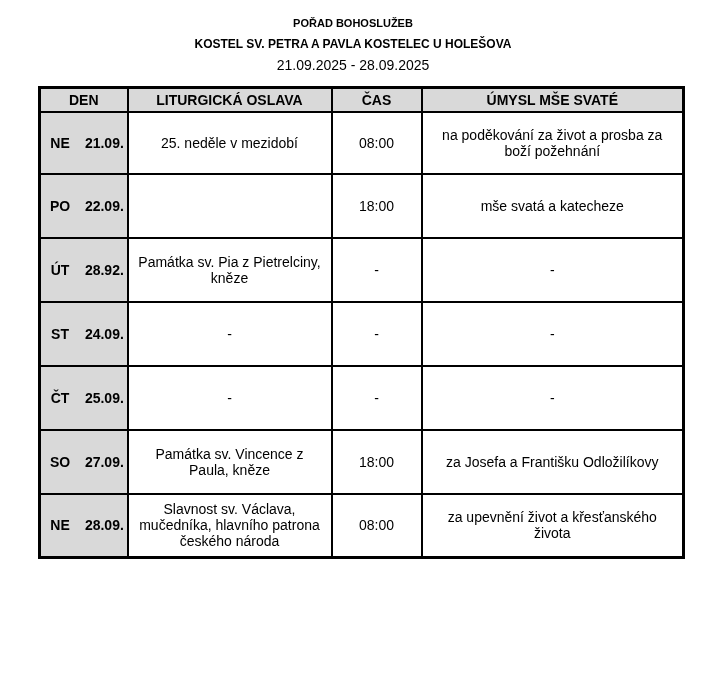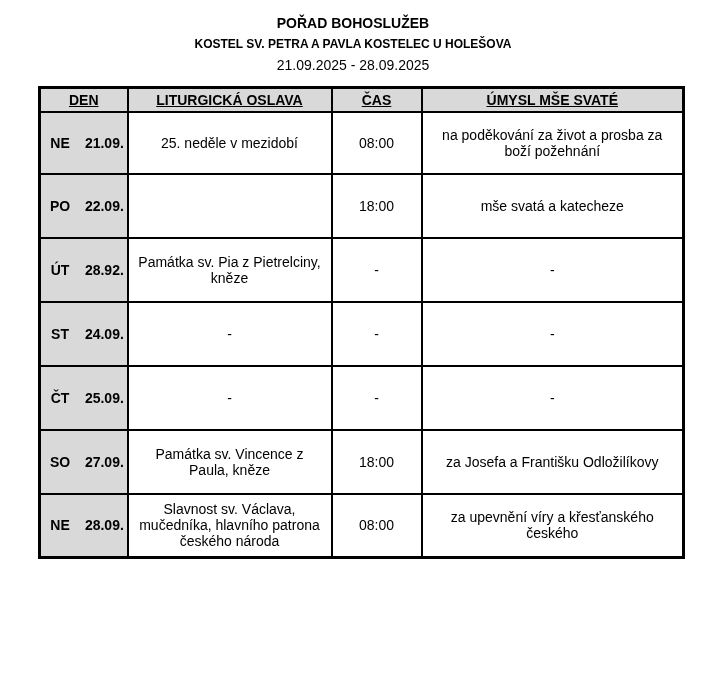--- a/index.html
+++ b/index.html
@@ -10,21 +10,21 @@
     color: #000000;
   }
   .page {
     width: 706px;
     height: 691px;
     padding-top: 13px;
     overflow: hidden;
   }
   .doc-header { text-align: center; }
   .doc-title {
-    font-size: 14px;
+    font-size: 11px;
     font-weight: bold;
     line-height: 21px;
   }
   .doc-subtitle {
     font-size: 12px;
     font-weight: bold;
     line-height: 21px;
   }
   .doc-daterange {
     font-size: 14px;
@@ -42,21 +42,20 @@
     border: 2px solid #000000;
     font-size: 14px;
     text-align: center;
     vertical-align: middle;
     padding: 4px 6px;
     overflow-wrap: break-word;
   }
   table.schedule th {
     background: #d9d9d9;
     font-weight: bold;
-    text-decoration: underline;
     height: 24px;
     padding: 2px 4px;
   }
   col.col-den { width: 88px; }
   col.col-osl { width: 204px; }
   col.col-cas { width: 90px; }
   col.col-umy { width: 262px; }
   td.day-cell {
     background: #d9d9d9;
     font-weight: bold;
@@ -158,18 +157,18 @@
       <td>za Josefa a Františku Odložilíkovy</td>
     </tr>
 
     <tr>
       <td class="day-cell">
         <span class="day-abbr">NE</span>
         <span class="day-date">28.09.</span>
       </td>
       <td>Slavnost sv. Václava, mučedníka, hlavního patrona českého národa</td>
       <td>08:00</td>
-      <td>za upevnění víry a křesťanského českého</td>
+      <td>za upevnění život a křesťanského života</td>
     </tr>
   </tbody>
   </table>
 
 </div>
 
 </body></html>

